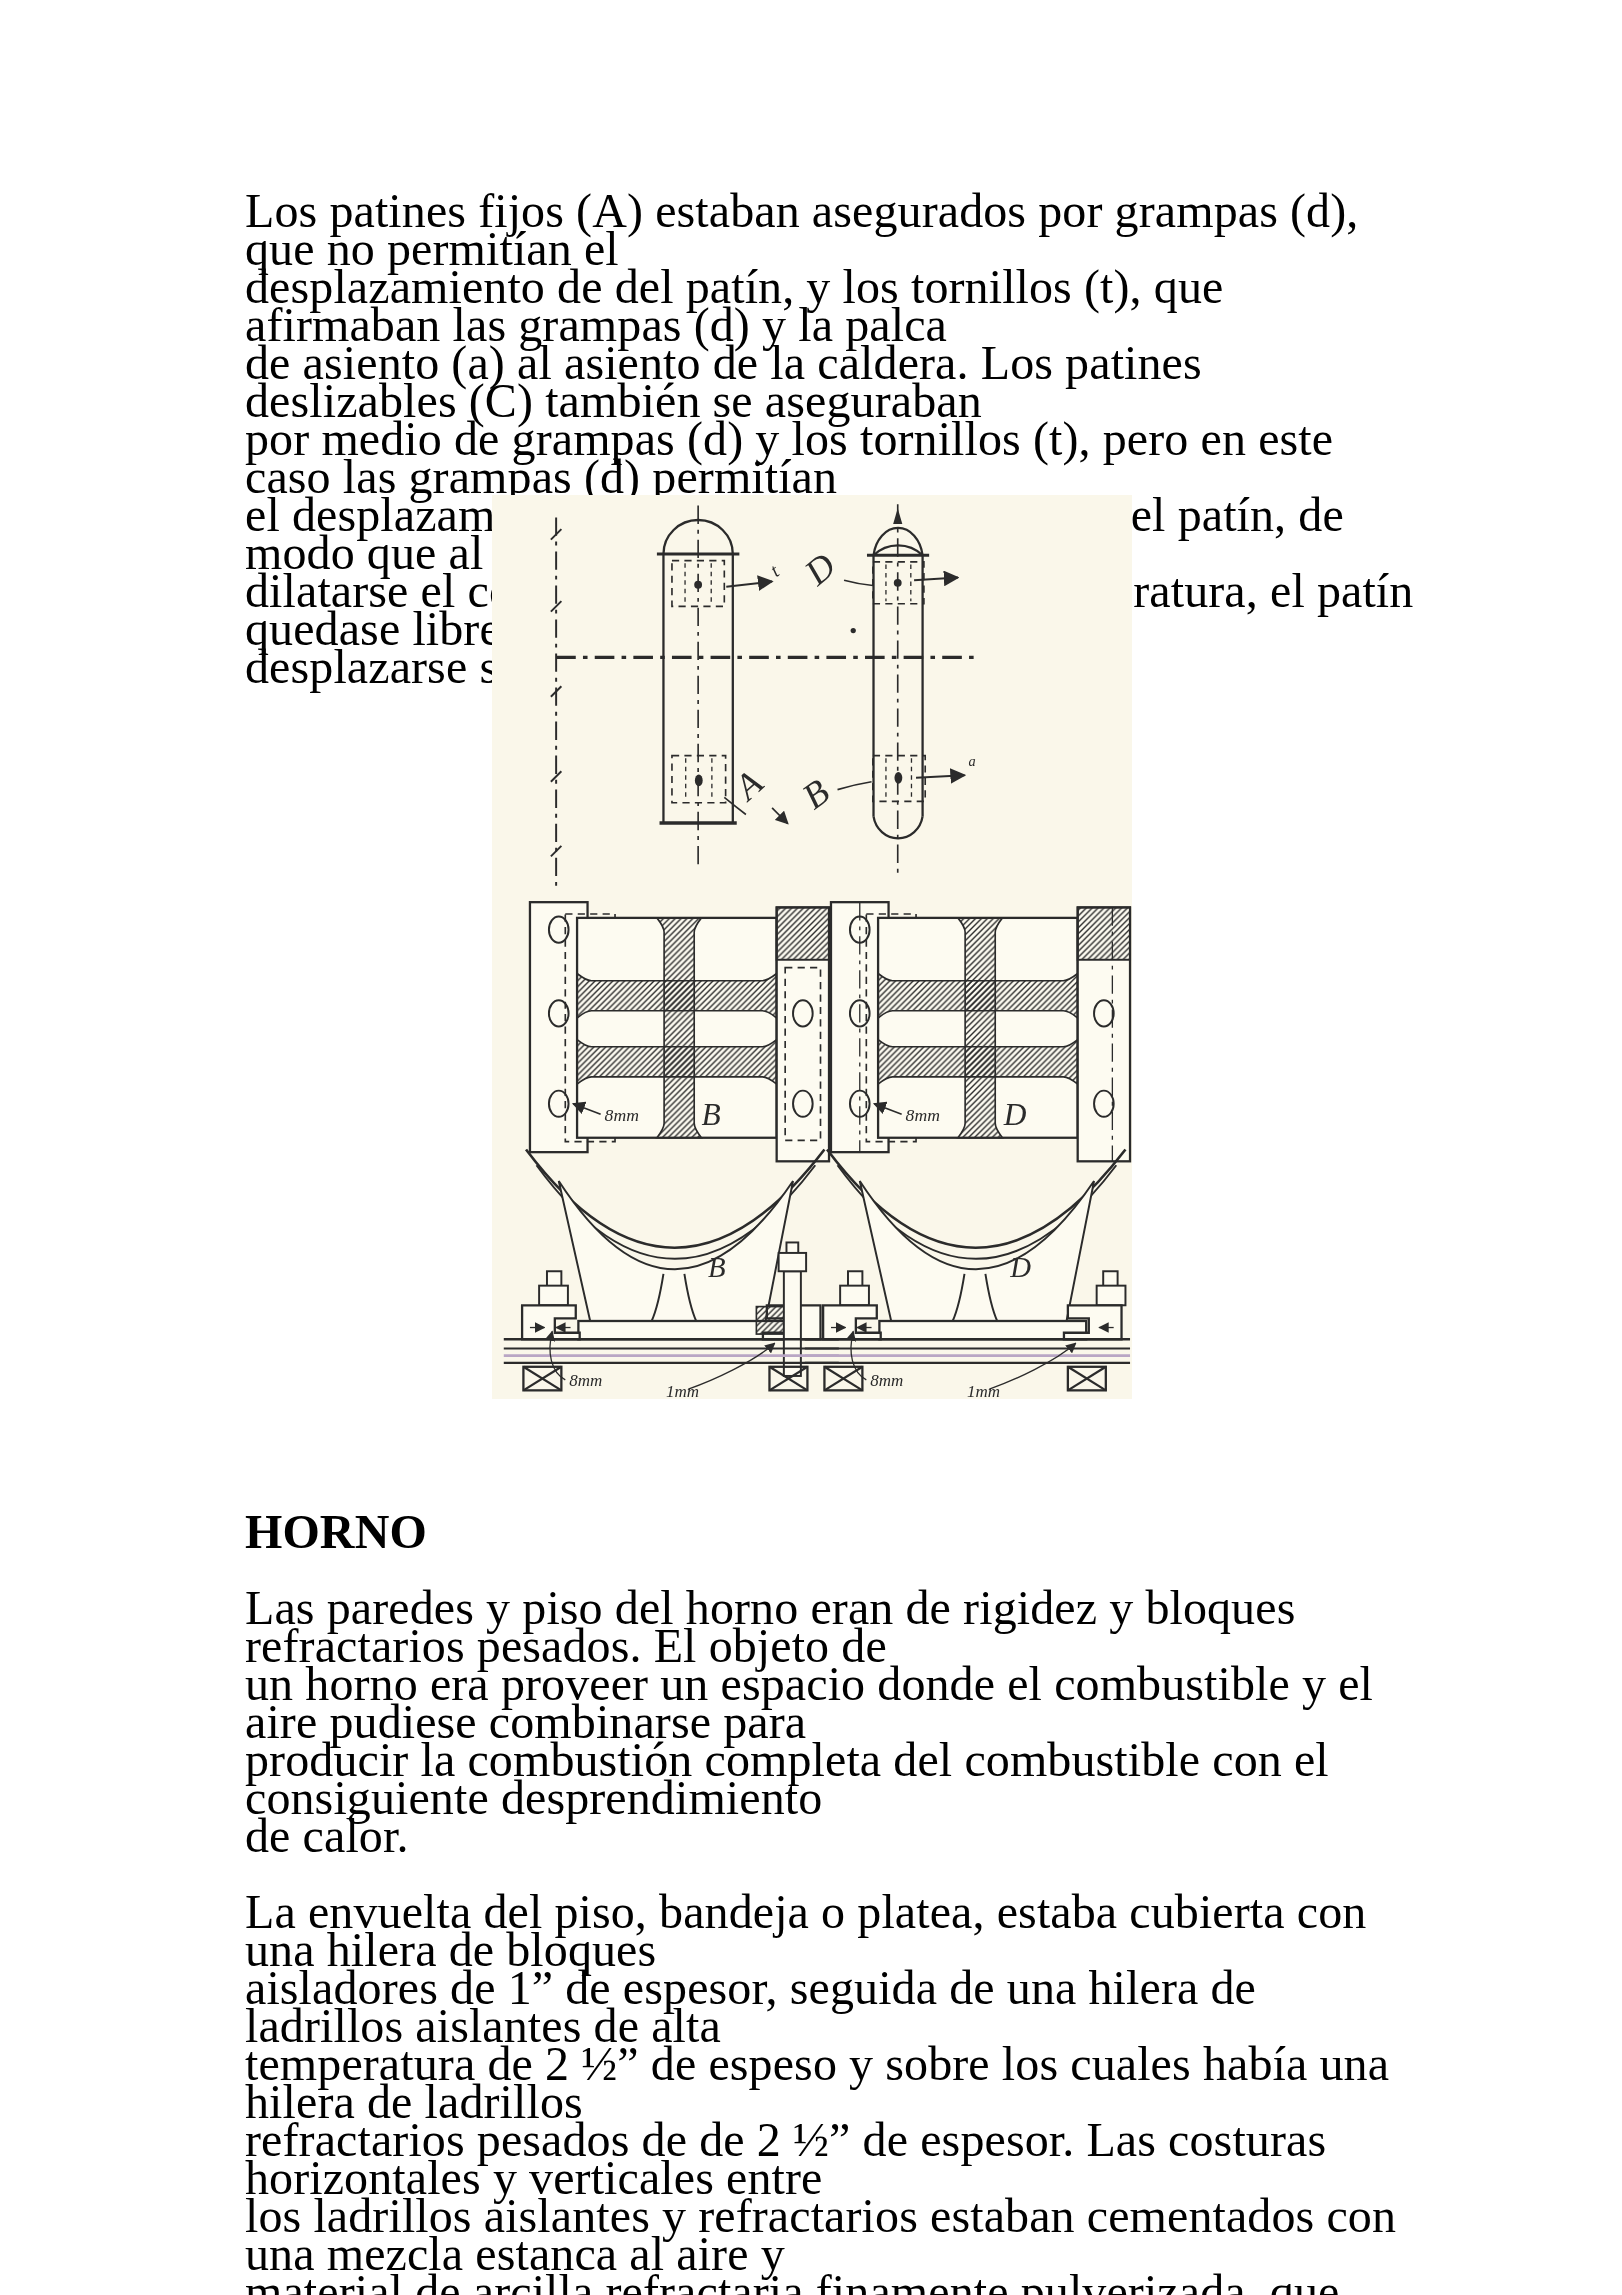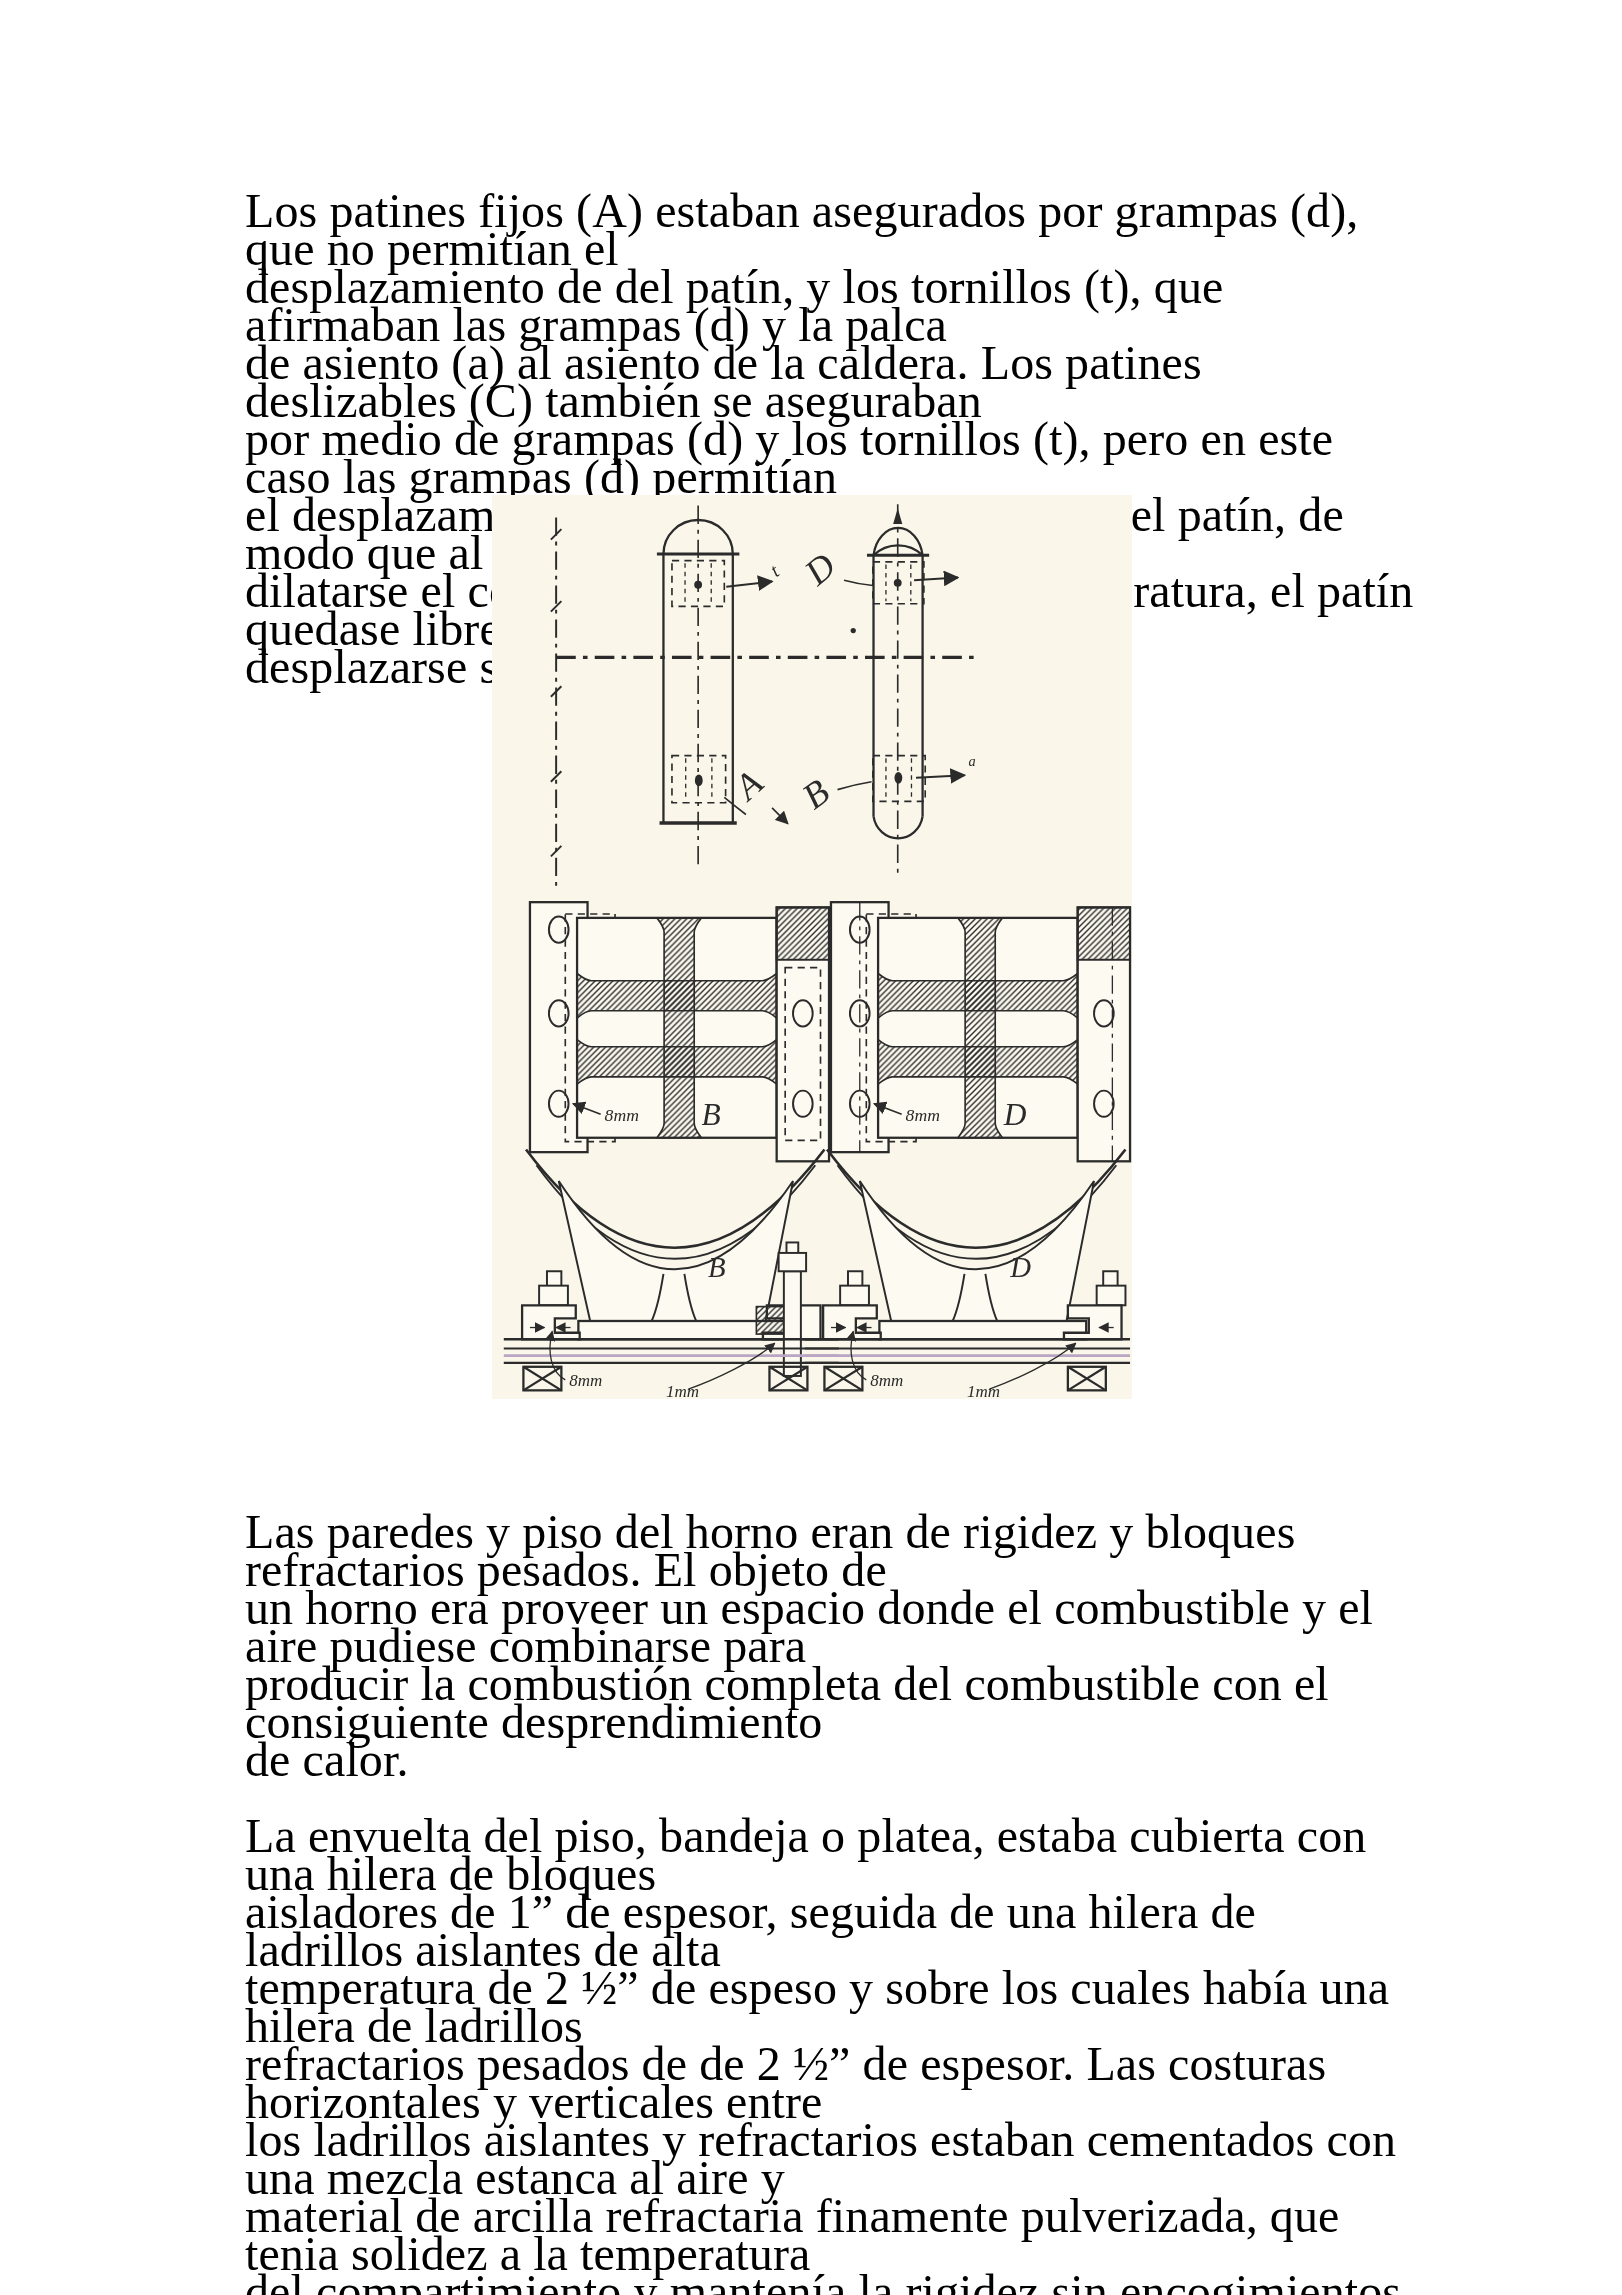--- a/index.html
+++ b/index.html
@@ -256,20 +256,21 @@
           <path class="ln" d="M572,1352 C550,1340 544,1310 552,1278" stroke-width="2" marker-end="url(#arr)"></path>
           <text class="lbl" x="578" y="1362" font-size="26">8mm</text>
           <path class="ln" d="M760,1366 C800,1352 860,1324 892,1296" stroke-width="2" marker-end="url(#arr)"></path>
           <text class="lbl" x="726" y="1378" font-size="26">1mm</text>
         </g>
       </g>
     </svg>
   </div>
 
   <div class="textline-block" style="top:1475px;">
+    <div class="heading">HORNO</div>
     <div>Las paredes y piso del horno eran de rigidez y bloques refractarios pesados. El objeto de
 un horno era proveer un espacio donde el combustible y el aire pudiese combinarse para
 producir la combustión completa del combustible con el consiguiente desprendimiento
 de calor.</div>
     <div>La envuelta del piso, bandeja o platea, estaba cubierta con una hilera de bloques
 aisladores de 1” de espesor, seguida de una hilera de ladrillos aislantes de alta
 temperatura de 2 ½” de espeso y sobre los cuales había una hilera de ladrillos
 refractarios pesados de de 2 ½” de espesor. Las costuras horizontales y verticales entre
 los ladrillos aislantes y refractarios estaban cementados con una mezcla estanca al aire y
 material de arcilla refractaria finamente pulverizada, que tenia solidez a la temperatura

